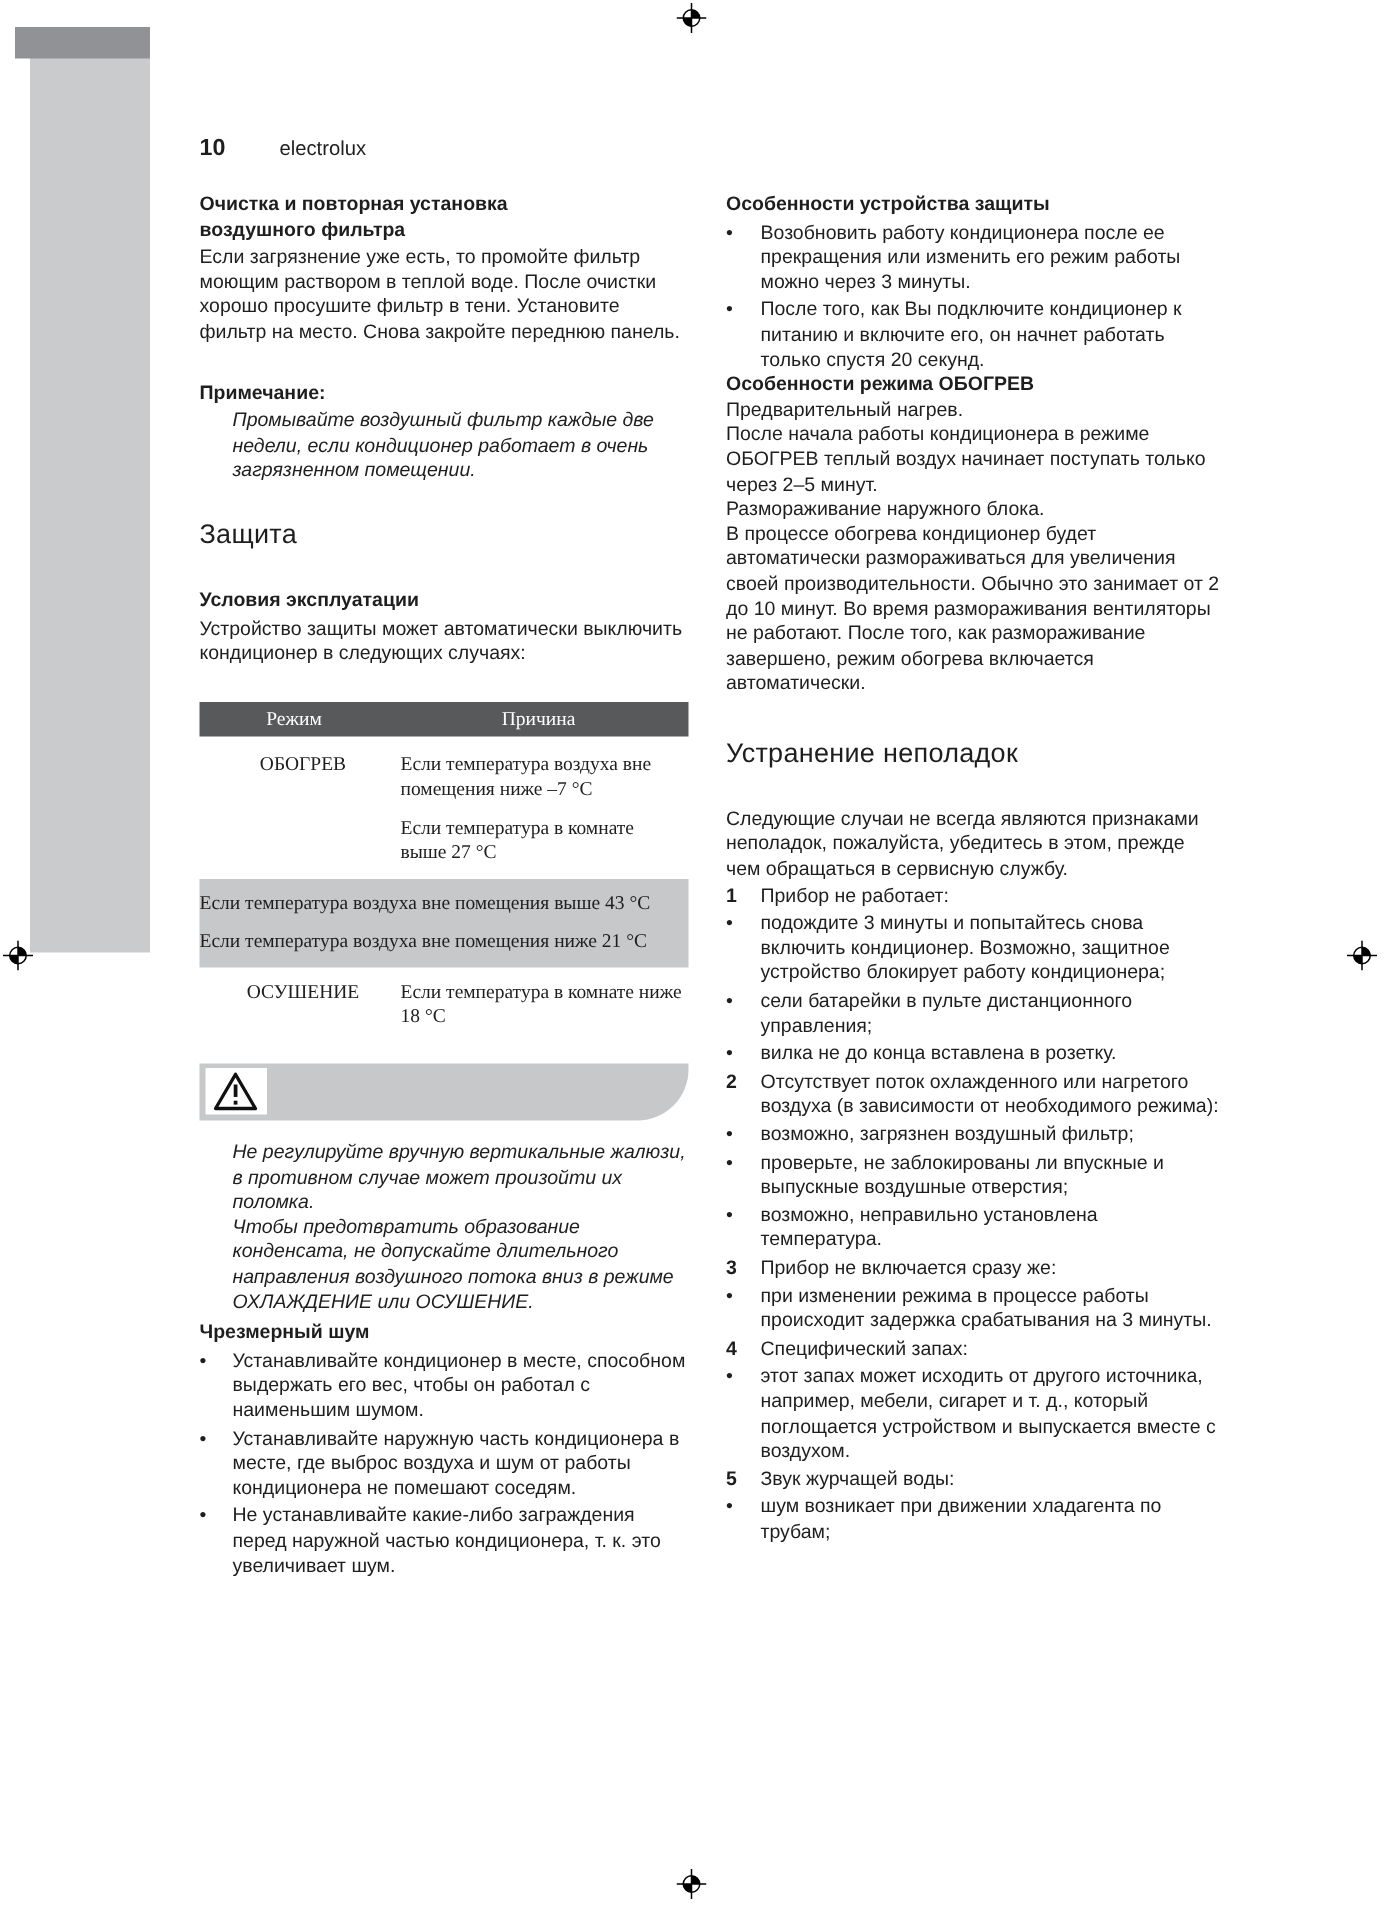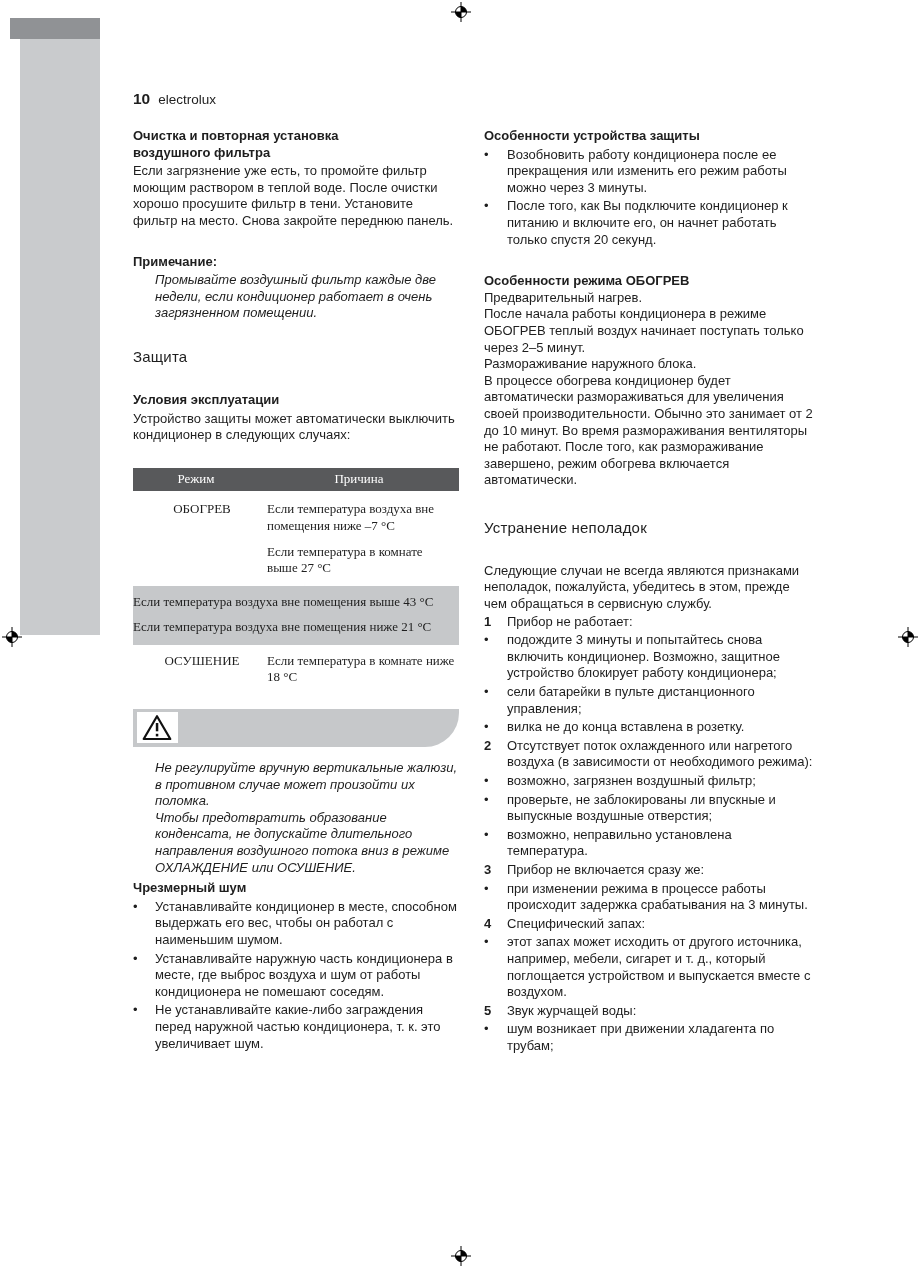--- a/index.html
+++ b/index.html
@@ -11,31 +11,31 @@
   .regmark-top{left:451px;top:2px;}
   .regmark-bottom{left:451px;top:1246px;}
   .regmark-left{left:2px;top:627px;}
   .regmark-right{left:898px;top:627px;}
 
   
   .sidebar-light{position:absolute;left:20px;top:18px;width:80px;height:617px;background:#c9cbcd;}
   .sidebar-dark{position:absolute;left:10px;top:18px;width:90px;height:21px;background:#909295;}
 
   
-  .page-header{position:absolute;left:133px;top:90px;display:flex;align-items:baseline;}
+  .page-header{position:absolute;left:133px;top:90px;display:flex;align-items:baseline;gap:28px;}
   .page-num{font-size:15.5px;font-weight:bold;}
   .brand{font-size:13.5px;margin-left:8px;}
 
   
   .col{position:absolute;top:128px;font-size:13px;line-height:16.6px;}
   .col-left{left:133px;width:326px;}
   .col-right{left:484px;width:332px;}
   p{margin:0;}
   .sec{font-size:13px;font-weight:bold;line-height:16.6px;margin:0;}
-  .h-big{font-size:15px;font-weight:400;line-height:23px;margin:0;letter-spacing:.2px;}
+  .h-big{font-size:18px;font-weight:400;line-height:23px;margin:0;letter-spacing:.2px;}
   .italic{font-style:italic;}
   .ind{padding-left:22px;}
 
   
   .cleaning-title{max-width:250px;}
   .mt2{margin-top:2px;}
   .note-title{margin-top:24px;}
   .protection-title{margin-top:23px;}
   .cond-title{margin-top:24px;}
   .warn-p1{margin-top:13px;}
@@ -63,21 +63,21 @@
   
   .li{display:flex;margin-bottom:2px;}
   .li:last-child{margin-bottom:0;}
   .marker{flex:none;width:22px;}
   .col-right .marker{width:23px;}
   .marker-num{font-weight:bold;}
   .li-text{flex:1;}
 
   
   .features-list{margin-top:2px;}
-  .heat-title{margin-top:25px;}
+  .heat-title{}
   .ts-title{margin-top:27px;}
   .ts-intro{margin-top:24px;}
   .ts-list{margin-top:1px;}
 </style>
 </head>
 <body>
 
 <div class="page">
 
   <div class="regmark regmark-top">

